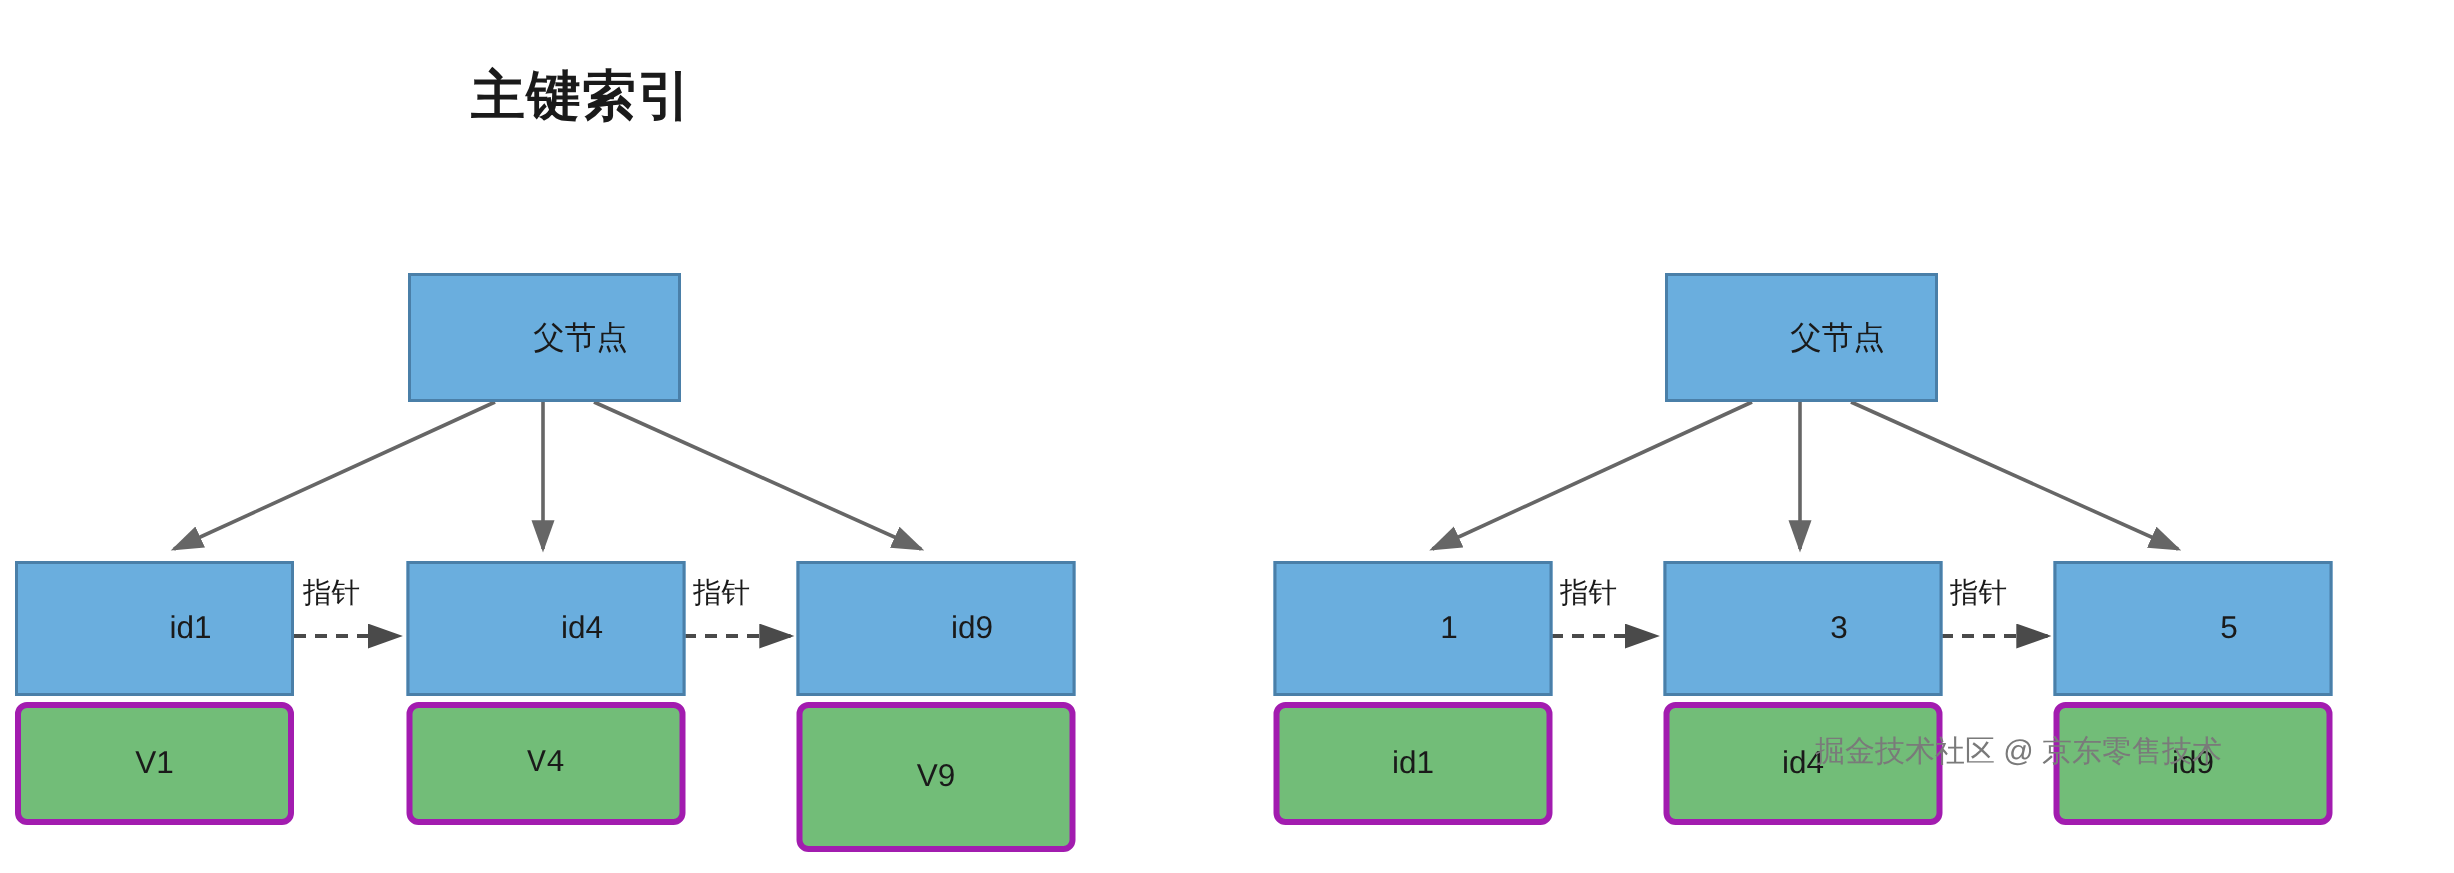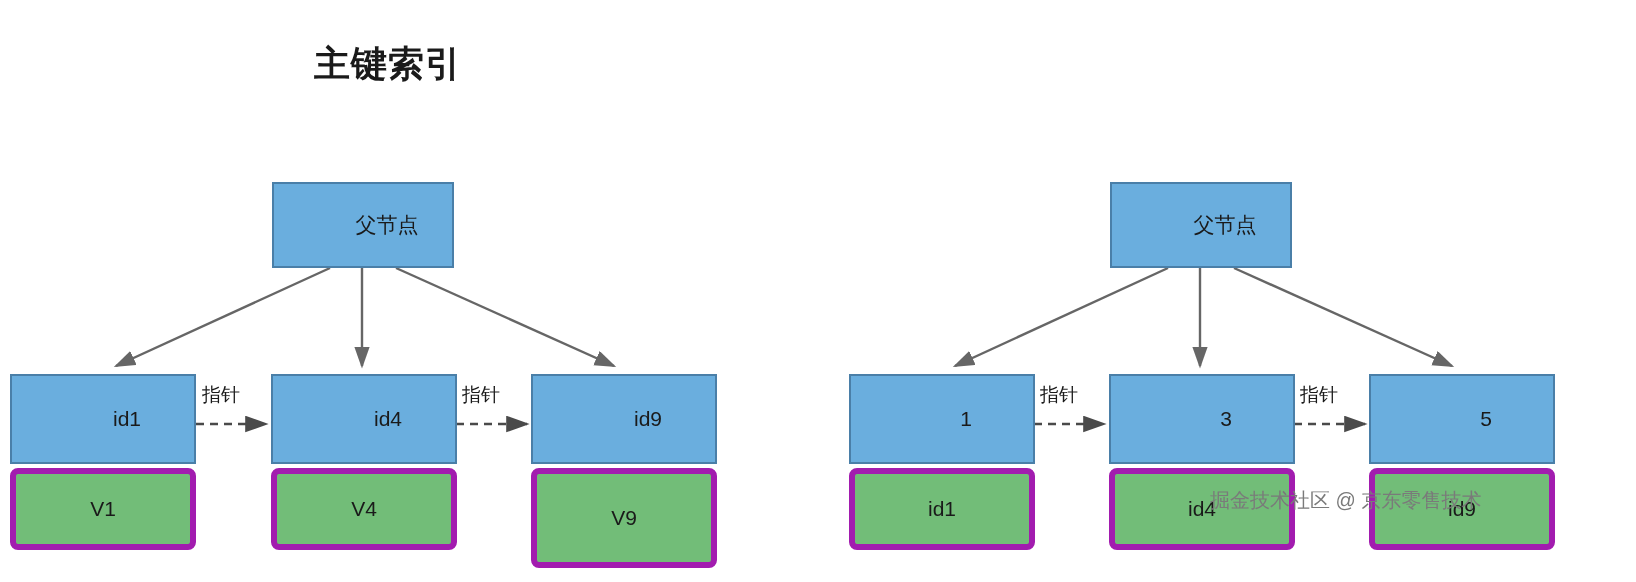--- a/index.html
+++ b/index.html
@@ -44,21 +44,21 @@
     font-size: 21px;
     color: #1a1a1a;
   }
   .blue {
     background: #6aaede;
     border: 2px solid #4a7fa8;
     padding-left: 48px;
   }
   .green {
     background: #72bd78;
-    border: 6px solid #a21caf;
+    border: 4px solid #a21caf;
     text-align: right;
   }
   .rounded {
     border-radius: 8px;
   }
   .ptr-label {
     position: absolute;
     font-size: 19px;
     color: #1a1a1a;
     white-space: nowrap;
@@ -112,21 +112,21 @@
   </svg>
 
   <div class="title" style="left:272px; top:40px;margin-left:42px;">主键索引</div>
 
   <div class="node blue" style="left:272px; top:182px; width:182px; height:86px;">父节点</div>
 
   <div class="node blue" style="left:10px; top:374px; width:186px; height:90px;">id1</div>
   <div class="node green rounded" style="left:10px; top:468px; width:186px; height:82px;">V1</div>
 
   <div class="node blue" style="left:271px; top:374px; width:186px; height:90px;">id4</div>
-  <div class="node green rounded" style="left:271px; top:468px; width:186px; height:82px;">V4</div>
+  <div class="node green rounded" style="left:271px; top:468px; width:186px; height:82px;font-family:Liberation Mono, monospace;">V4</div>
 
   <div class="node blue" style="left:531px; top:374px; width:186px; height:90px;">id9</div>
   <div class="node green rounded" style="left:531px; top:468px; width:186px; height:100px;">V9</div>
 
   <div class="ptr-label" style="left:202px; top:382px;">指针</div>
   <div class="ptr-label" style="left:462px; top:382px;">指针</div>
 
 
   <div class="node blue" style="left:1110px; top:182px; width:182px; height:86px;">父节点</div>
 

